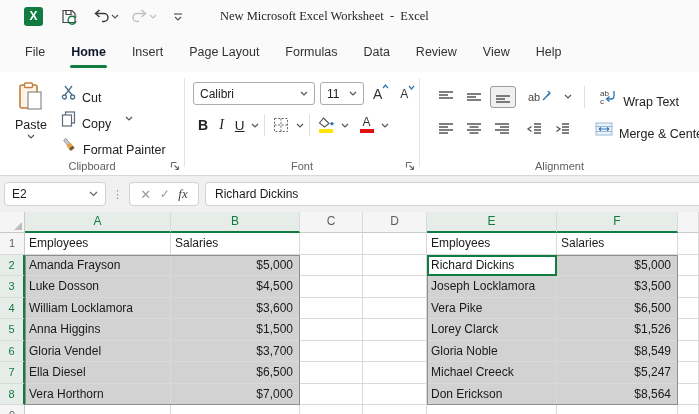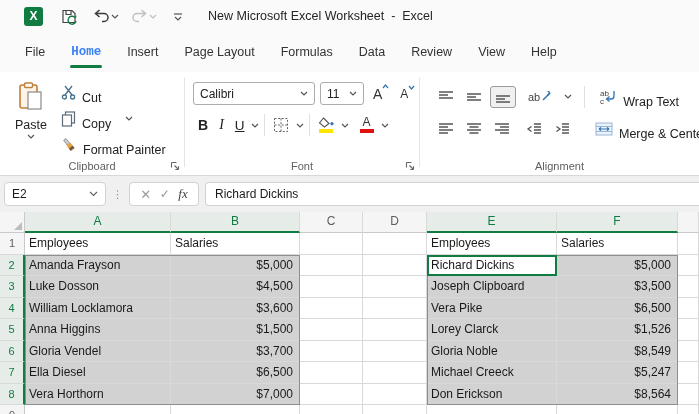--- a/index.html
+++ b/index.html
@@ -7,28 +7,28 @@
   body { font-family:"Liberation Sans", sans-serif; background:#fff; color:#222; }
   #app { position:relative; width:699px; height:414px; background:#fff; }
 
   
   .titlebar { position:absolute; top:0; left:0; right:0; height:32px; background:#FAFAFA;
               display:flex; align-items:center; }
   .excel-logo { width:19px; height:19px; margin-left:24px; background:#107C41; border-radius:3px;
                 color:#fff; font-weight:bold; font-size:12px; display:flex; align-items:center; justify-content:center; }
   .qat-btn { display:flex; align-items:center; justify-content:center; height:24px; padding:0 3px; border-radius:4px; }
   .qat-chev { margin-left:1px; }
-  .title-text { margin-left:22px; font-size:12.5px; color:#252525; white-space:pre; }
+  .title-text { margin-left:34px; font-size:12.5px; color:#252525; white-space:pre;font-family:Liberation Serif, serif; }
 
   
   .menubar { position:absolute; top:32px; left:0; right:0; height:40px; background:#FAFAFA;
              display:flex; align-items:center; padding-left:12px; }
   .tab { position:relative; padding:0 13px; font-size:12.5px; color:#333; height:100%;
          display:flex; align-items:center; cursor:default; }
-  .tab.active { color:#3b82f6; font-weight:bold;font-family:Liberation Mono, monospace; }
+  .tab.active { color:#0f172a; font-weight:bold; }
   .tab.active::after { content:""; position:absolute; left:12px; right:12px; bottom:4px; height:3px;
                        border-radius:2px; background:#107C41; }
 
   
   .ribbon { position:absolute; top:72px; left:0; right:0; height:104px; background:#fff;
             border-bottom:1px solid #D8D8D8; display:flex; }
   .group { position:relative; height:100%; }
   .group-sep { width:1px; background:#E3E3E3; margin:6px 0 8px 0; }
   .group-label { position:absolute; bottom:3px; left:0; right:0; text-align:center;
                  font-size:11px; color:#606060; }
@@ -456,21 +456,21 @@
       <div class="cell" style="grid-area: 3 / 4;"></div>
       <div class="cell" style="grid-area: 3 / 5;"></div>
       <div class="cell activecell" style="grid-area: 3 / 6;">Richard Dickins</div>
       <div class="cell num selcell" style="grid-area: 3 / 7;">$5,000</div>
       <div class="cell" style="grid-area: 3 / 8;"></div>
       <div class="rowhead sel" style="grid-area: 4 / 1;">3</div>
       <div class="cell selcell" style="grid-area: 4 / 2;">Luke Dosson</div>
       <div class="cell num selcell" style="grid-area: 4 / 3;">$4,500</div>
       <div class="cell" style="grid-area: 4 / 4;"></div>
       <div class="cell" style="grid-area: 4 / 5;"></div>
-      <div class="cell selcell" style="grid-area: 4 / 6;">Joseph Clipboard</div>
+      <div class="cell selcell" style="grid-area: 4 / 6;">Joseph Locklamora</div>
       <div class="cell num selcell" style="grid-area: 4 / 7;">$3,500</div>
       <div class="cell" style="grid-area: 4 / 8;"></div>
       <div class="rowhead sel" style="grid-area: 5 / 1;">4</div>
       <div class="cell selcell" style="grid-area: 5 / 2;">William Locklamora</div>
       <div class="cell num selcell" style="grid-area: 5 / 3;">$3,600</div>
       <div class="cell" style="grid-area: 5 / 4;"></div>
       <div class="cell" style="grid-area: 5 / 5;"></div>
       <div class="cell selcell" style="grid-area: 5 / 6;">Vera Pike</div>
       <div class="cell num selcell" style="grid-area: 5 / 7;">$6,500</div>
       <div class="cell" style="grid-area: 5 / 8;"></div>

